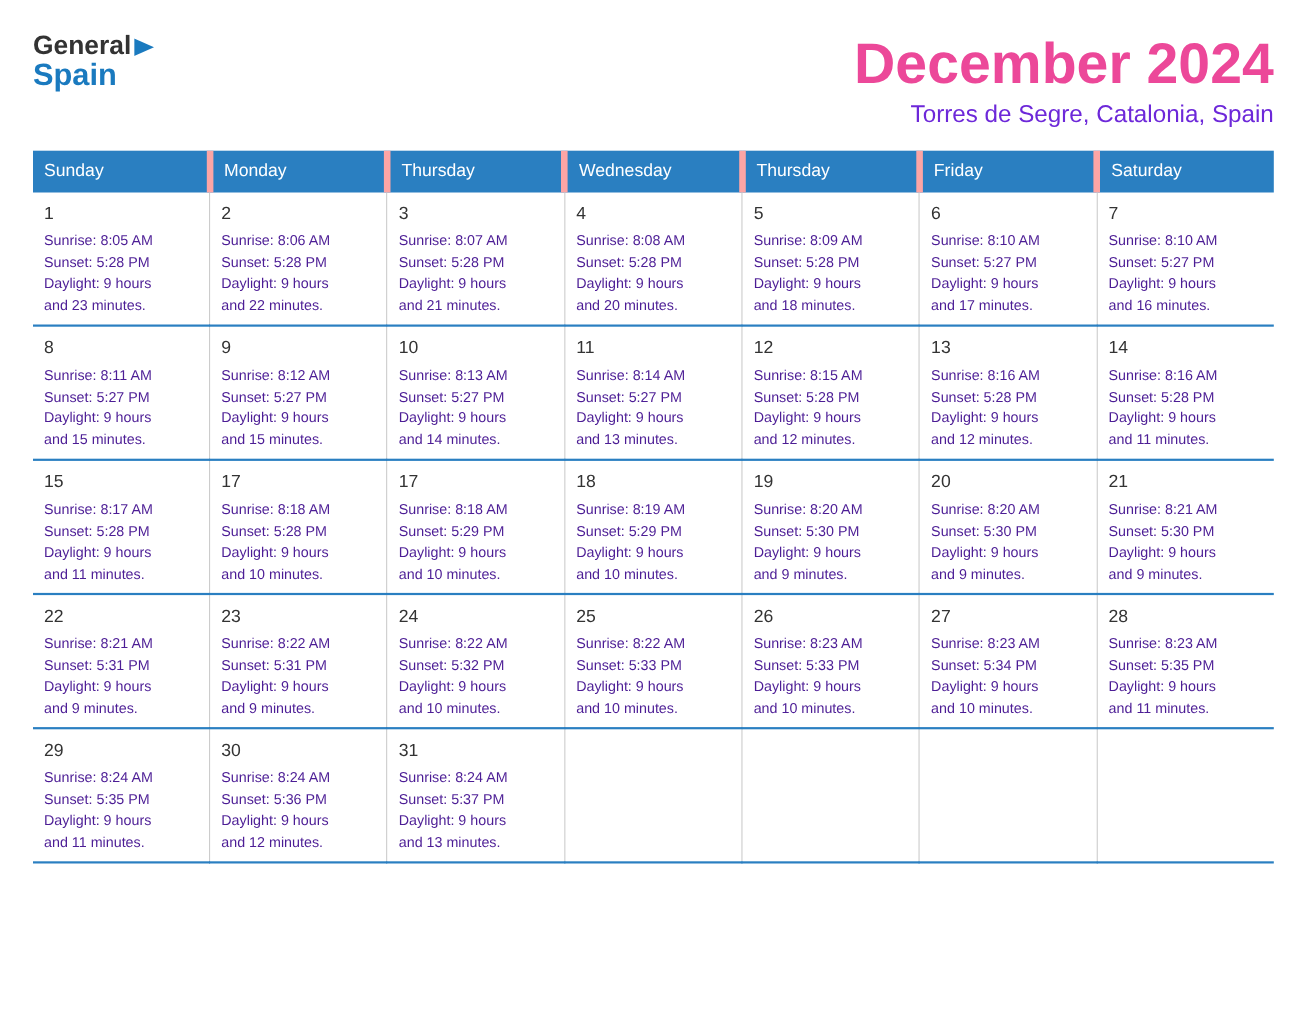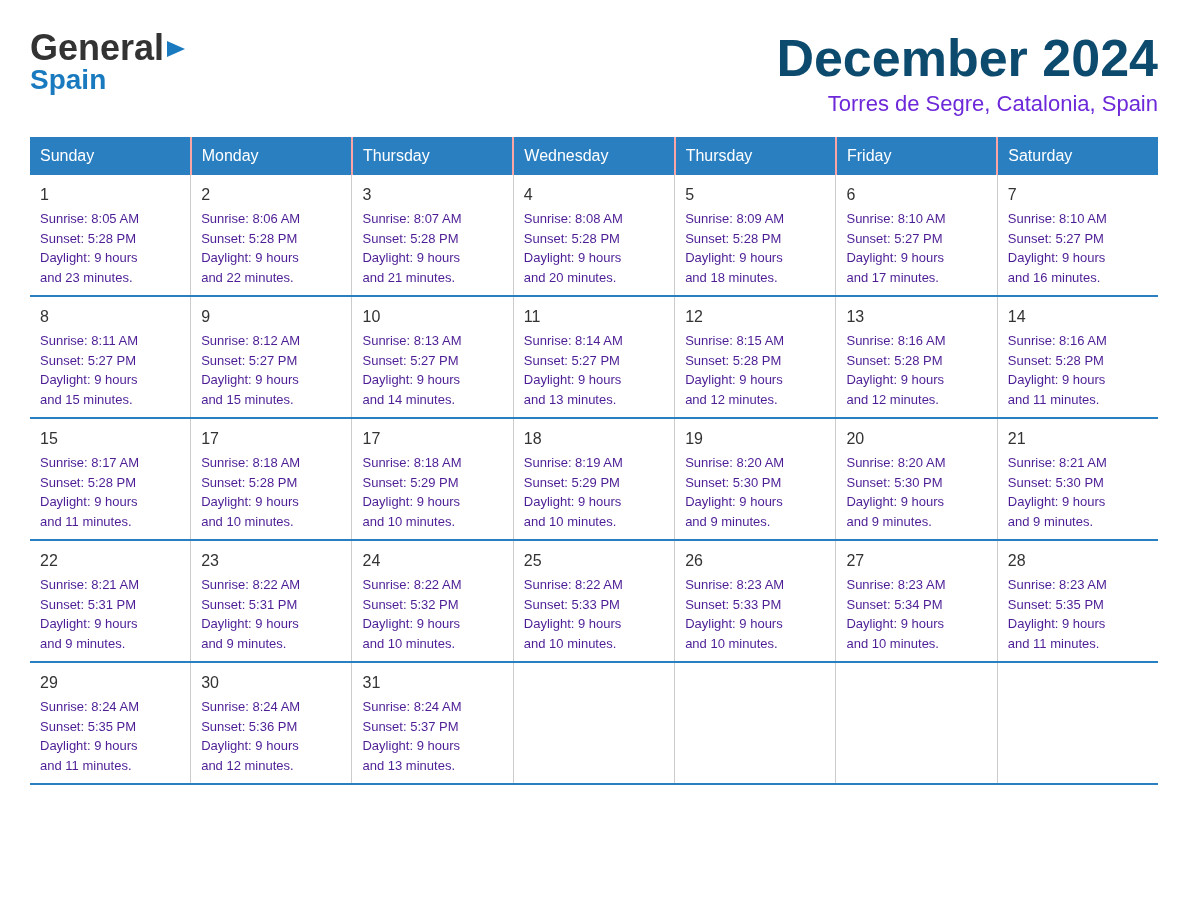--- a/index.html
+++ b/index.html
@@ -15,60 +15,60 @@
       justify-content: space-between;
       align-items: flex-start;
       margin-bottom: 20px;
     }
     .logo {
       display: flex;
       flex-direction: column;
       align-items: flex-start;
     }
     .logo-general {
-      font-size: 36px;
+      font-size: 24px;
       font-weight: bold;
       color: #333;
       line-height: 1;
     }
     .logo-blue {
       font-size: 28px;
       font-weight: bold;
       color: #1a7abf;
       line-height: 1;
       display: flex;
       align-items: center;
     }
     .title-block {
       text-align: right;
     }
     .main-title {
       font-size: 52px;
       font-weight: bold;
-      color: #0c4a6e;
+      color: #ec4899;
       line-height: 1.1;
     }
     .subtitle {
       font-size: 22px;
       color: #6d28d9;
       margin-top: 4px;
     }
     table {
       width: 100%;
       border-collapse: collapse;
       font-size: 13.5px;
     }
     thead tr th {
       background-color: #2a7fc1;
       color: #fff;
       padding: 10px 10px;
       text-align: left;
       font-size: 16px;
       font-weight: normal;
-      border-right: 2px solid #fca5a5;
+      border-right: 6px solid #fca5a5;
     }
     thead tr th:last-child {
       border-right: none;
       margin-top: 40px;
     }
     tbody tr {
       border-bottom: 2px solid #2a7fc1;
     }
     tbody tr td {
       padding: 8px 10px;

